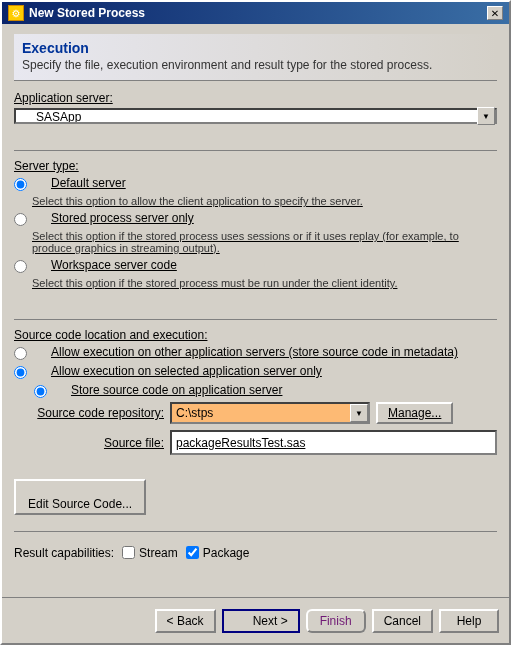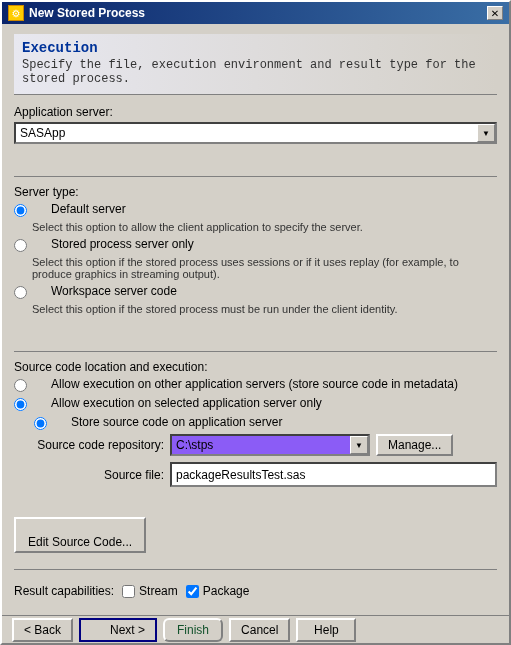--- a/index.html
+++ b/index.html
@@ -72,54 +72,54 @@
       display: flex;
       flex-direction: column;
       padding: 10px 12px;
       overflow: hidden;
     }
     .section-header {
       background: linear-gradient(to right, #e8e8f0, #d4d0c8);
       border-bottom: 1px solid #808080;
       padding: 6px 8px 8px 8px;
       margin-bottom: 10px;
-      font-family: Liberation Mono, monospace;
     }
     .section-title {
       font-size: 14px;
       font-weight: bold;
       color: #003399;
       margin-bottom: 2px;
     }
     .section-desc {
       font-size: 12px;
       color: #333;
     }
     .form-group {
-      margin-bottom: 24px;
+      margin-bottom: 18px;
+      text-decoration: underline;
     }
     .form-label {
       font-size: 12px;
       margin-bottom: 3px;
       display: block;
     }
     .select-row {
       display: flex;
       align-items: center;
       gap: 4px;
     }
     select {
       flex: 1;
-      height: 22px;
+      height: 16px;
       font-size: 12px;
       border: 2px solid #808080;
       border-top-color: #404040;
       border-left-color: #404040;
       background: white;
-      padding: 0 4px;
+      padding: 0 20px;
       appearance: none;
       -webkit-appearance: none;
     }
     .select-wrapper {
       flex: 1;
       position: relative;
     }
     .select-wrapper select {
       width: 100%;
     }
@@ -210,49 +210,50 @@
       cursor: pointer;
     }
     .result-row {
       display: flex;
       align-items: center;
       gap: 8px;
       margin-top: 6px;
     }
     .checkbox-item {
       display: flex;
-      align-items: center;
+      align-items: flex-start;
       gap: 4px;
     }
     .checkbox-item input[type="checkbox"] {
       margin: 0;
     }
     .footer {
-      height: 28px;
+      height: 46px;
       border-top: 1px solid #808080;
       background: #d4d0c8;
       display: flex;
       align-items: center;
+      justify-content: flex-end;
       padding: 0 10px;
       gap: 6px;
       flex-shrink: 0;
     }
     .footer-btn {
       height: 24px;
       min-width: 60px;
       padding: 0 10px;
       background: #d4d0c8;
       border: 2px solid #ffffff;
       border-right-color: #808080;
       border-bottom-color: #808080;
       font-size: 12px;
       cursor: pointer;
     }
     .footer-btn:disabled {
-      color: #14532d;
+      color: #701a75;
       border-radius: 6px;
     }
     .footer-btn.default {
       border: 2px solid #000080;
       padding-left: 29px;
     }
   </style>
 </head>
 <body>
 
@@ -326,21 +327,21 @@
 
       <div class="indent-section">
         <div class="radio-item">
           <input type="radio" name="storage" id="radio_server" checked="" style="">
           <label for="radio_server" class="radio-text">Store source code on application server</label>
         </div>
 
         <div class="source-row">
           <span class="source-label">Source code repository:</span>
           <div class="select-wrapper" style="flex:1; max-width: 200px;">
-            <select style="width:100%; height:22px; font-size:12px; border: 2px solid #808080; border-top-color:#404040; border-left-color:#404040; background:#8b5cf6; padding: 0 4px; appearance:none; -webkit-appearance:none;">
+            <select style="width:100%; height:22px; font-size:12px; border: 2px solid #808080; border-top-color:#404040; border-left-color:#404040; background:#fdba74; padding: 0 4px; appearance:none; -webkit-appearance:none;">
               <option>C:\stps</option>
             </select>
             <div class="select-arrow">▼</div>
           </div>
           <button class="manage-btn">Manage...</button>
         </div>
 
         <div class="source-row">
           <span class="source-label">Source file:</span>
           <input type="text" class="source-input" value="packageResultsTest.sas" style="">

